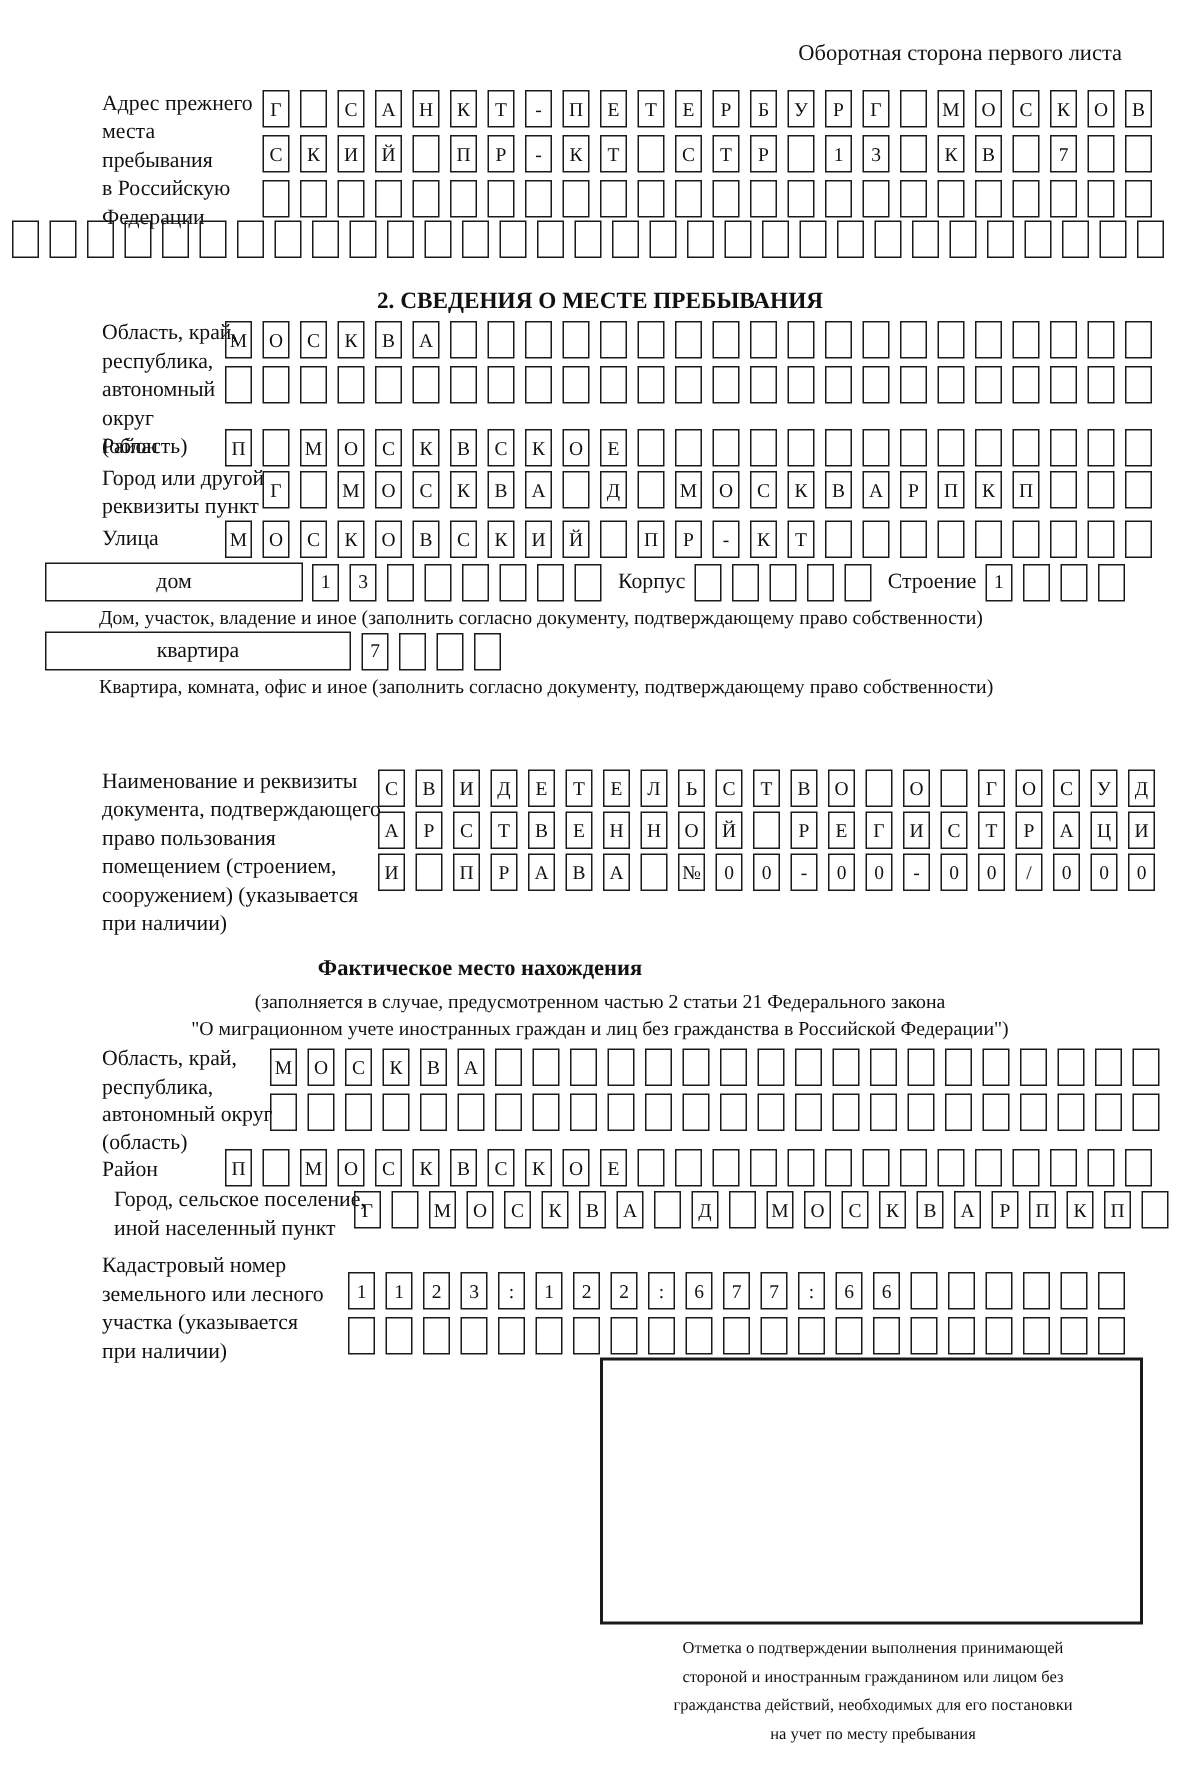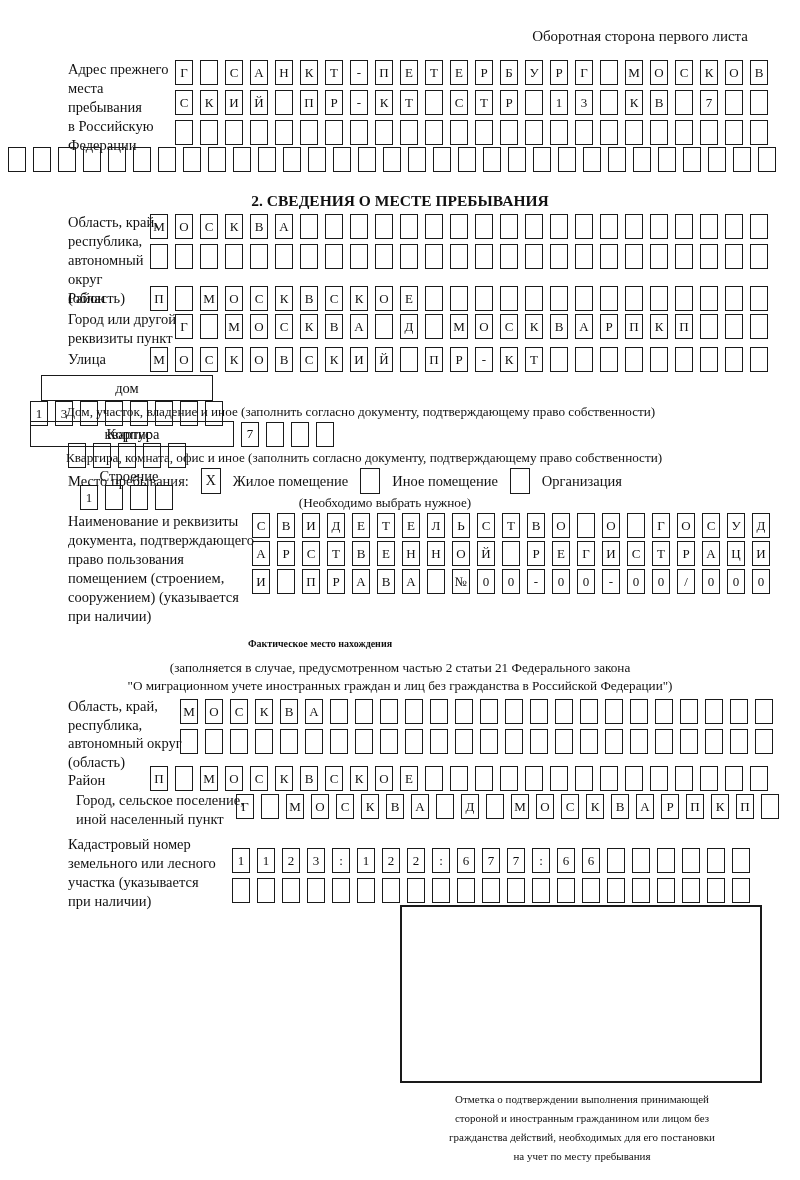--- a/index.html
+++ b/index.html
@@ -40,34 +40,34 @@
   #ttl-2{top:192px;left:0;width:800px;font-size:15.5px;}
   #lbl-obl{top:213px;left:68px;width:94px;}
   #obl-r1{top:214px;left:150px;}
   #obl-r2{top:244px;left:150px;}
   #lbl-raion{top:289px;left:68px;}
   #raion-r{top:286px;left:150px;}
   #lbl-gorod{top:310px;left:68px;width:112px;}
   #gorod-r{top:314px;left:175px;}
   #lbl-ulitsa{top:350px;left:68px;}
   #ulitsa-r{top:347px;left:150px;}
-  #dom-row{top:375px;left:30px;flex-direction:column;}
+  #dom-row{top:375px;left:30px;}
   #dom-row .widebox{width:172px;margin-right:6px;}
   #cap-dom{top:404px;left:66px;}
   #kv-row{top:421px;left:30px;}
   #kv-row .widebox{width:204px;margin-right:7px;}
   #cap-kv{top:450px;left:66px;}
   #mesto-row{top:468px;left:68px;gap:12px;}
   #mesto-row .mlabel{font-size:14.5px;white-space:nowrap;}
   #cap-mesto{top:495px;left:160px;width:450px;}
   #lbl-dok{top:512px;left:68px;width:192px;}
   #dok-r1{top:513px;left:252px;}
   #dok-r2{top:541px;left:252px;}
   #dok-r3{top:569px;left:252px;}
-  #ttl-fact{top:638px;left:0;width:640px;font-size:10px;}
+  #ttl-fact{top:638px;left:0;width:640px;font-size:15px;}
   #fact-n1{top:660px;left:0;width:800px;}
   #fact-n2{top:678px;left:0;width:800px;}
   #lbl-fobl{top:697px;left:68px;width:125px;line-height:18.5px;}
   #fobl-r1{top:699px;left:180px;}
   #fobl-r2{top:729px;left:180px;}
   #lbl-fraion{top:771px;left:68px;}
   #fraion-r{top:766px;left:150px;}
   #lbl-fgorod{top:791px;left:76px;width:170px;}
   #fgorod-r{top:794px;left:236px;}
   #lbl-kad{top:835px;left:68px;width:162px;}
@@ -381,30 +381,20 @@
     <div class="widebox">квартира</div>
     <div class="flexrow">
         <span class="cell">7</span>
         <span class="cell"></span>
         <span class="cell"></span>
         <span class="cell"></span>
       </div>
   </div>
   <div class="abs caption" id="cap-kv">Квартира, комната, офис и иное (заполнить согласно документу, подтверждающему право собственности)</div>
 
-  <div class="abs flexrow" id="mesto-row">
-    <span class="mlabel">Место пребывания:</span>
-    <span class="checkcell">X</span>
-    <span class="mlabel">Жилое помещение</span>
-    <span class="checkcell"></span>
-    <span class="mlabel">Иное помещение</span>
-    <span class="checkcell"></span>
-    <span class="mlabel">Организация</span>
-  </div>
-  <div class="abs caption center" id="cap-mesto">(Необходимо выбрать нужное)</div>
 
   <div class="abs label" id="lbl-dok">Наименование и реквизиты
 документа, подтверждающего
 право пользования
 помещением (строением,
 сооружением) (указывается
 при наличии)</div>
   <div class="boxrow" id="dok-r1">
       <span class="cell">С</span>
       <span class="cell">В</span>

